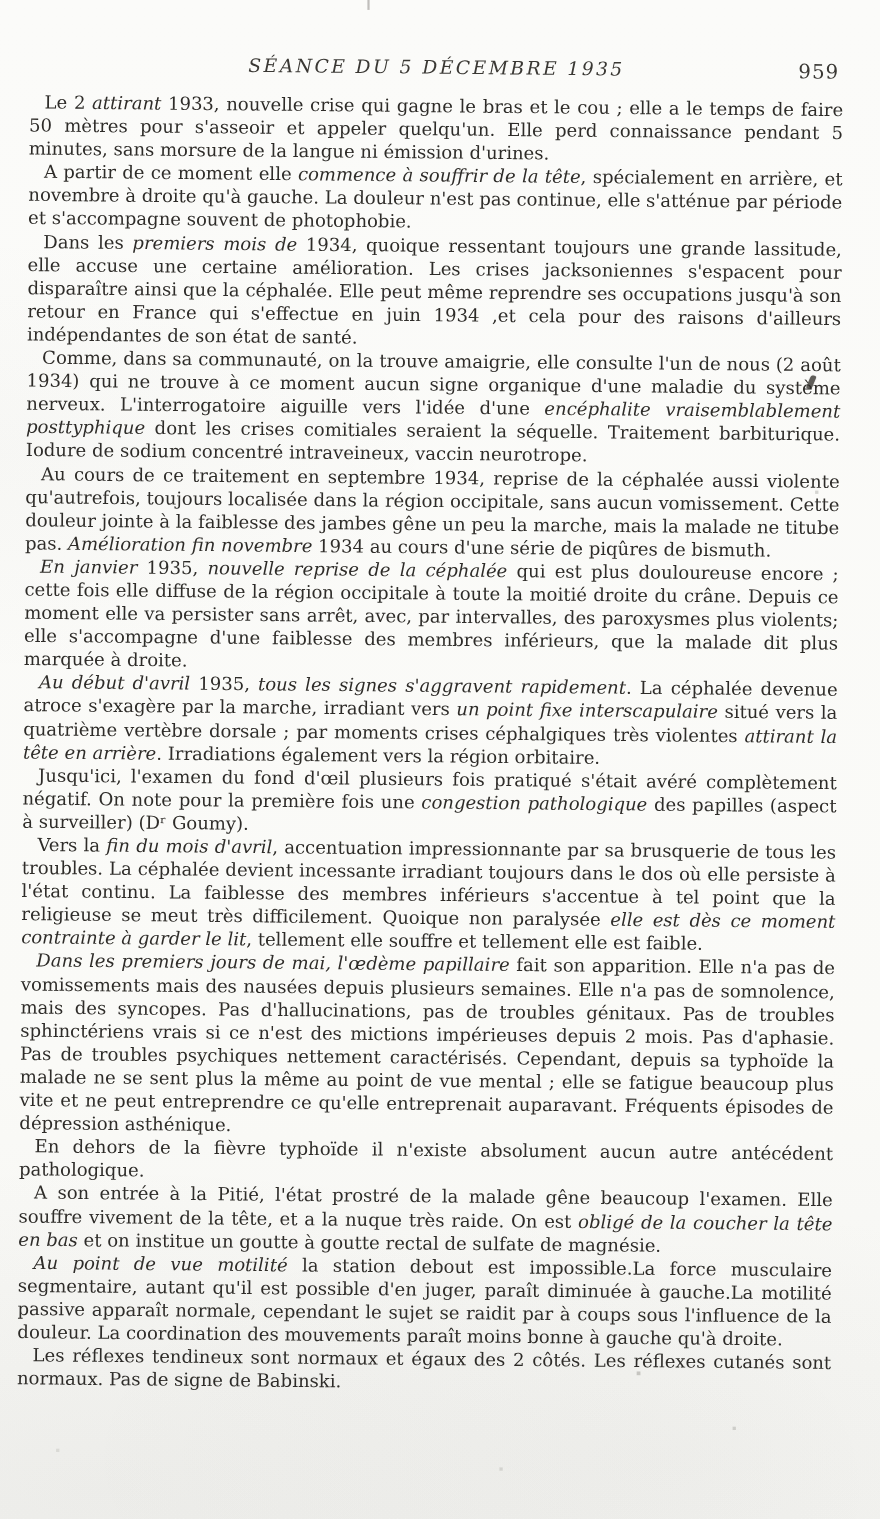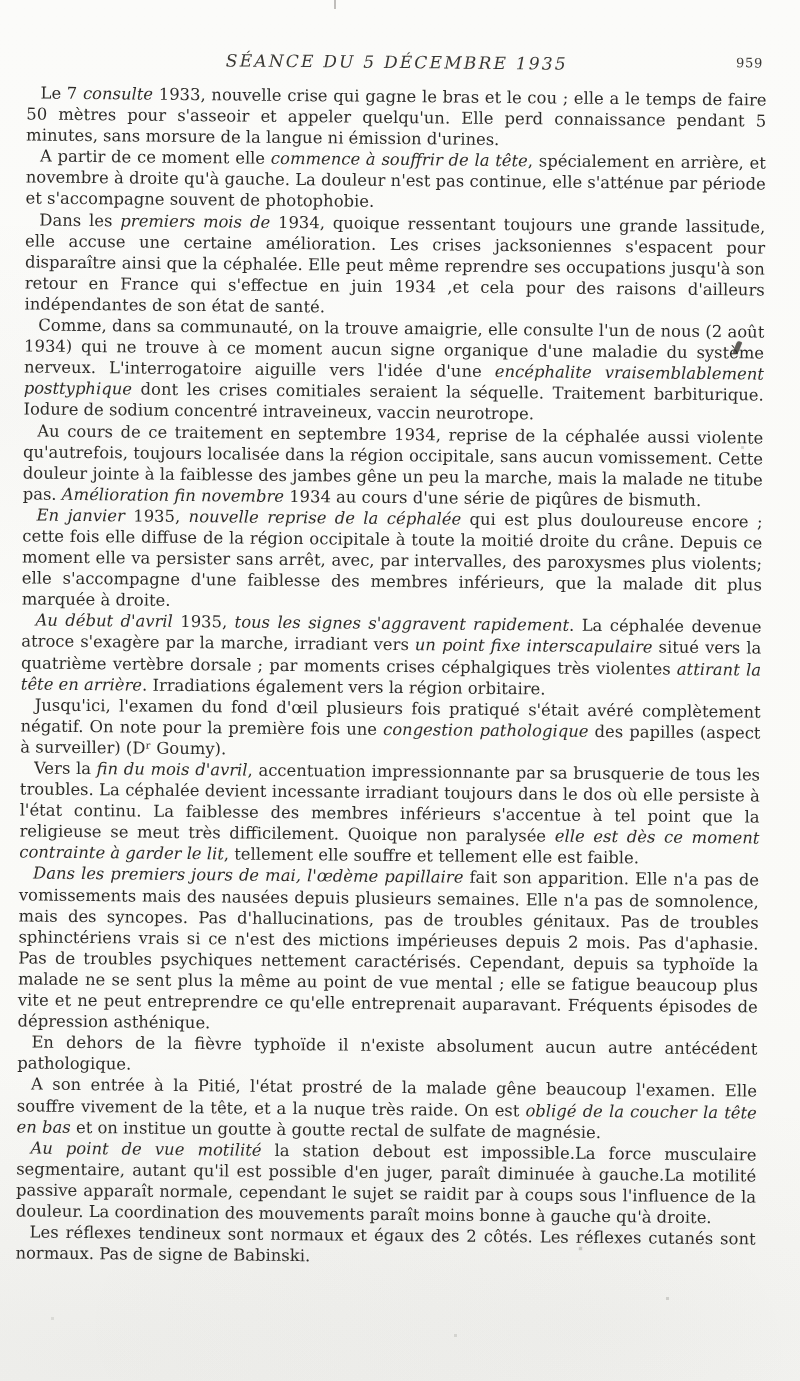--- a/index.html
+++ b/index.html
@@ -34,21 +34,21 @@
   }
   .running-header .title {
     font-style: italic;
     font-size: 17px;
     letter-spacing: 0.13em;
     color: #3a3834;
   }
   .running-header .pagenum {
     position: absolute;
     right: 4px; top: 0;
-    font-size: 13px;
+    font-size: 18px;
     letter-spacing: 0.05em;
     color: #3a3834;
   }
   .text-block {
     margin-top: 12px;
     font-size: 16.4px;
     line-height: 21.1px;
     text-align: justify;
     color: #2e2c29;
   }
@@ -91,21 +91,21 @@
   <div class="artifact top-speck"></div>
   <div class="artifact ink-mark"></div>
   <div class="artifact dust"></div>
 
   <div class="content">
     <div class="running-header">
       <span class="title">SÉANCE DU 5 DÉCEMBRE 1935</span>
       <span class="pagenum">959</span>
     </div>
     <div class="text-block">
-        <p><span>Le 7 </span><span class="i">consulte</span><span> 1933, nouvelle crise qui gagne le bras et le cou ; elle a le temps de faire 50 mètres pour s'asseoir et appeler quelqu'un. Elle perd connaissance pendant 5 minutes, sans morsure de la langue ni émission d'urines.</span></p>
+        <p><span>Le 2 </span><span class="i">attirant</span><span> 1933, nouvelle crise qui gagne le bras et le cou ; elle a le temps de faire 50 mètres pour s'asseoir et appeler quelqu'un. Elle perd connaissance pendant 5 minutes, sans morsure de la langue ni émission d'urines.</span></p>
         <p><span>A partir de ce moment elle </span><span class="i">commence à souffrir de la tête</span><span>, spécialement en arrière, et novembre à droite qu'à gauche. La douleur n'est pas continue, elle s'atténue par période et s'accompagne souvent de photophobie.</span></p>
         <p><span>Dans les </span><span class="i">premiers mois de</span><span> 1934, quoique ressentant toujours une grande lassitude, elle accuse une certaine amélioration. Les crises jacksoniennes s'espacent pour disparaître ainsi que la céphalée. Elle peut même reprendre ses occupations jusqu'à son retour en France qui s'effectue en juin 1934 ,et cela pour des raisons d'ailleurs indépendantes de son état de santé.</span></p>
         <p><span>Comme, dans sa communauté, on la trouve amaigrie, elle consulte l'un de nous (2 août 1934) qui ne trouve à ce moment aucun signe organique d'une maladie du système nerveux. L'interrogatoire aiguille vers l'idée d'une </span><span class="i">encéphalite vraisemblablement posttyphique</span><span> dont les crises comitiales seraient la séquelle. Traitement barbiturique. Iodure de sodium concentré intraveineux, vaccin neurotrope.</span></p>
         <p><span>Au cours de ce traitement en septembre 1934, reprise de la céphalée aussi violente qu'autrefois, toujours localisée dans la région occipitale, sans aucun vomissement. Cette douleur jointe à la faiblesse des jambes gêne un peu la marche, mais la malade ne titube pas. </span><span class="i">Amélioration fin novembre</span><span> 1934 au cours d'une série de piqûres de bismuth.</span></p>
         <p><span class="i">En janvier</span><span> 1935, </span><span class="i">nouvelle reprise de la céphalée</span><span> qui est plus douloureuse encore ; cette fois elle diffuse de la région occipitale à toute la moitié droite du crâne. Depuis ce moment elle va persister sans arrêt, avec, par intervalles, des paroxysmes plus violents; elle s'accompagne d'une faiblesse des membres inférieurs, que la malade dit plus marquée à droite.</span></p>
         <p><span class="i">Au début d'avril</span><span> 1935, </span><span class="i">tous les signes s'aggravent rapidement</span><span>. La céphalée devenue atroce s'exagère par la marche, irradiant vers </span><span class="i">un point fixe interscapulaire</span><span> situé vers la quatrième vertèbre dorsale ; par moments crises céphalgiques très violentes </span><span class="i">attirant la tête en arrière</span><span>. Irradiations également vers la région orbitaire.</span></p>
         <p><span>Jusqu'ici, l'examen du fond d'œil plusieurs fois pratiqué s'était avéré complètement négatif. On note pour la première fois une </span><span class="i">congestion pathologique</span><span> des papilles (aspect à surveiller) (Dʳ Goumy).</span></p>
         <p><span>Vers la </span><span class="i">fin du mois d'avril</span><span>, accentuation impressionnante par sa brusquerie de tous les troubles. La céphalée devient incessante irradiant toujours dans le dos où elle persiste à l'état continu. La faiblesse des membres inférieurs s'accentue à tel point que la religieuse se meut très difficilement. Quoique non paralysée </span><span class="i">elle est dès ce moment contrainte à garder le lit</span><span>, tellement elle souffre et tellement elle est faible.</span></p>
         <p><span class="i">Dans les premiers jours de mai, l'œdème papillaire</span><span> fait son apparition. Elle n'a pas de vomissements mais des nausées depuis plusieurs semaines. Elle n'a pas de somnolence, mais des syncopes. Pas d'hallucinations, pas de troubles génitaux. Pas de troubles sphinctériens vrais si ce n'est des mictions impérieuses depuis 2 mois. Pas d'aphasie. Pas de troubles psychiques nettement caractérisés. Cependant, depuis sa typhoïde la malade ne se sent plus la même au point de vue mental ; elle se fatigue beaucoup plus vite et ne peut entreprendre ce qu'elle entreprenait auparavant. Fréquents épisodes de dépression asthénique.</span></p>
         <p><span>En dehors de la fièvre typhoïde il n'existe absolument aucun autre antécédent pathologique.</span></p>

